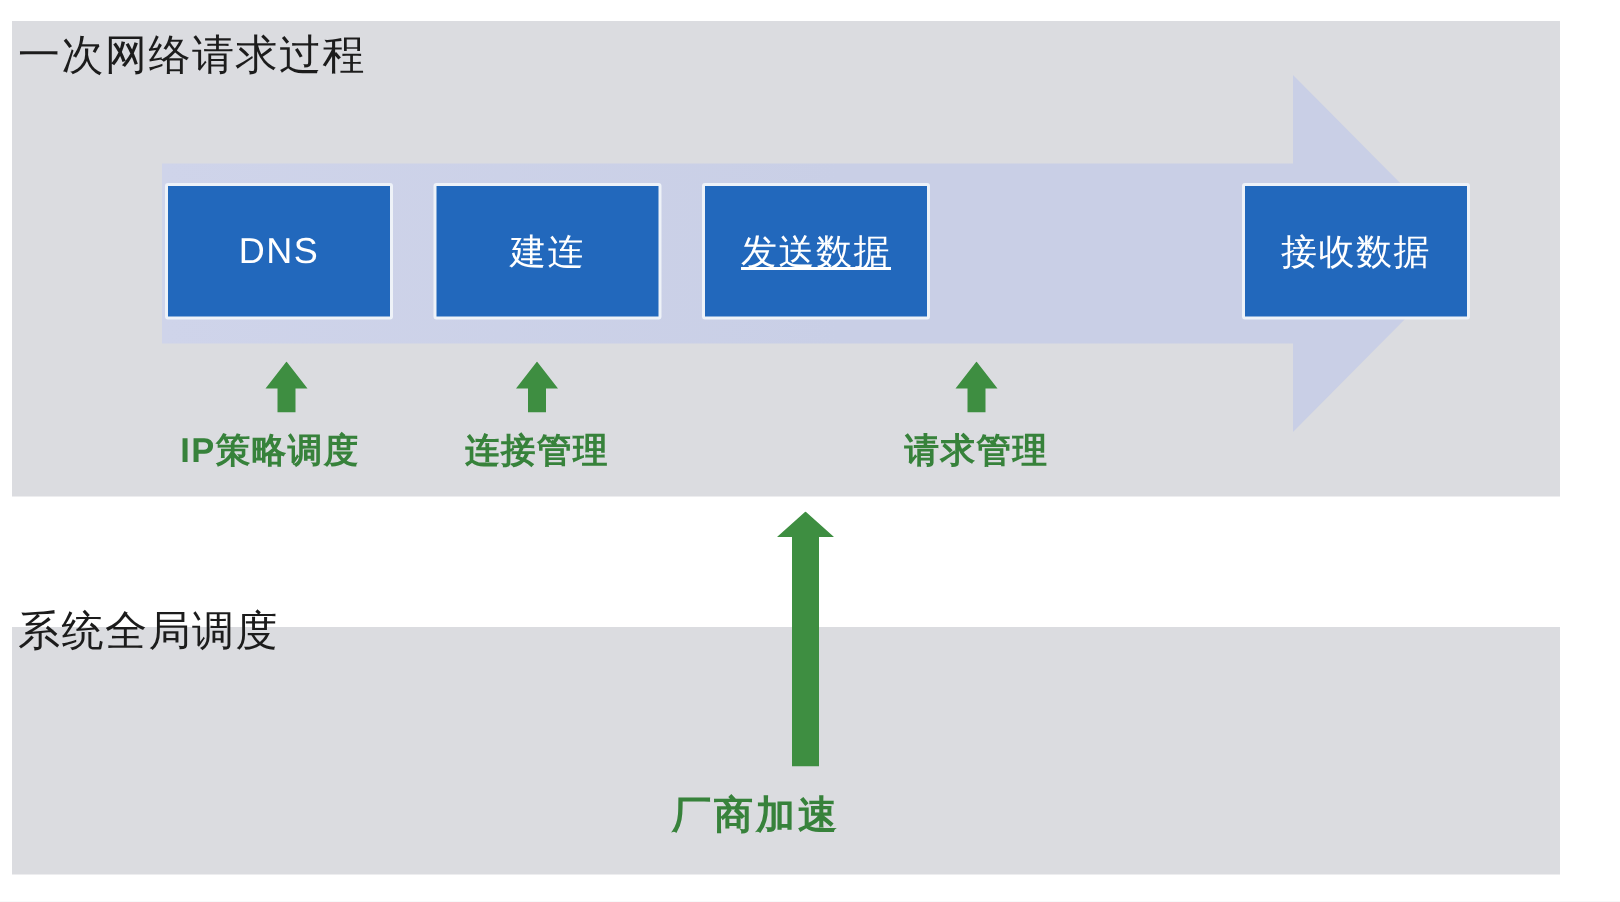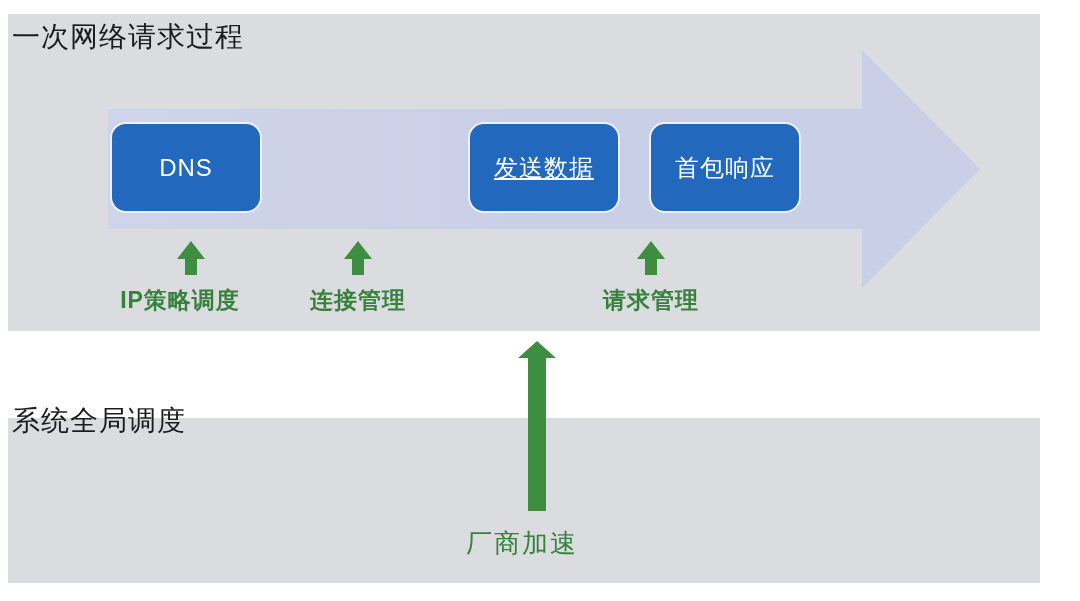--- a/index.html
+++ b/index.html
@@ -38,21 +38,21 @@
     z-index:1;
   }
   .flow-arrow-head{
     position:absolute;left:862px;top:50px;width:118px;height:238px;
     z-index:1;color:var(--arrow-lavender);
   }
   .step{
     position:absolute;top:122px;width:152px;height:91px;
     background:var(--box-blue);
     border:2px solid var(--box-border);
-    border-radius:16px;
+    border-radius:2px;
     display:flex;align-items:center;justify-content:center;
     color:#ffffff;font-size:24px;letter-spacing:1px;
     z-index:2;white-space:nowrap;
   }
   .step.s0{left:110px;}
   .step.s1{left:289px;}
   .step.s2{left:468px;text-decoration:underline;}
   .step.s3{left:649px;}
   .step.s4{left:828px;}
   .mini-arrow{
@@ -69,41 +69,42 @@
     letter-spacing:1px;white-space:nowrap;z-index:2;
   }
   .anno-label.l0{left:180px;}
   .anno-label.l1{left:358px;}
   .anno-label.l2{left:651px;}
   .big-arrow{
     position:absolute;left:517px;top:341px;width:40px;height:170px;
     color:var(--green-arrow);z-index:3;
   }
   .big-arrow-label{
-    position:absolute;left:522px;top:526px;transform:translateX(-50%);
-    font-size:26px;font-weight:normal;color:var(--green-text);
+    position:absolute;left:504px;top:526px;transform:translateX(-50%);
+    font-size:26px;font-weight:bold;color:var(--green-text);
     letter-spacing:2px;white-space:nowrap;z-index:3;
   }
 </style>
 </head>
 <body>
 
 <div class="stage">
 
   <div class="panel one"></div>
   <div class="panel-title one">一次网络请求过程</div>
 
   <div class="flow-arrow-body"></div>
   <svg class="flow-arrow-head" viewBox="0 0 118 238" preserveAspectRatio="none" aria-hidden="true">
     <polygon points="0,0 118,119 0,238" fill="currentColor"></polygon>
   </svg>
 
   <div class="step s0">DNS</div>
+  <div class="step s1">建连</div>
   <div class="step s2">发送数据</div>
-  <div class="step s3">首包响应</div>
+  <div class="step s4">接收数据</div>
 
   <svg class="mini-arrow a0" viewBox="0 0 30 34" aria-hidden="true">
     <polygon points="15,0 29,18 21,18 21,34 9,34 9,18 1,18" fill="currentColor"></polygon>
   </svg>
   <svg class="mini-arrow a1" viewBox="0 0 30 34" aria-hidden="true">
     <polygon points="15,0 29,18 21,18 21,34 9,34 9,18 1,18" fill="currentColor"></polygon>
   </svg>
   <svg class="mini-arrow a2" viewBox="0 0 30 34" aria-hidden="true">
     <polygon points="15,0 29,18 21,18 21,34 9,34 9,18 1,18" fill="currentColor"></polygon>
   </svg>

